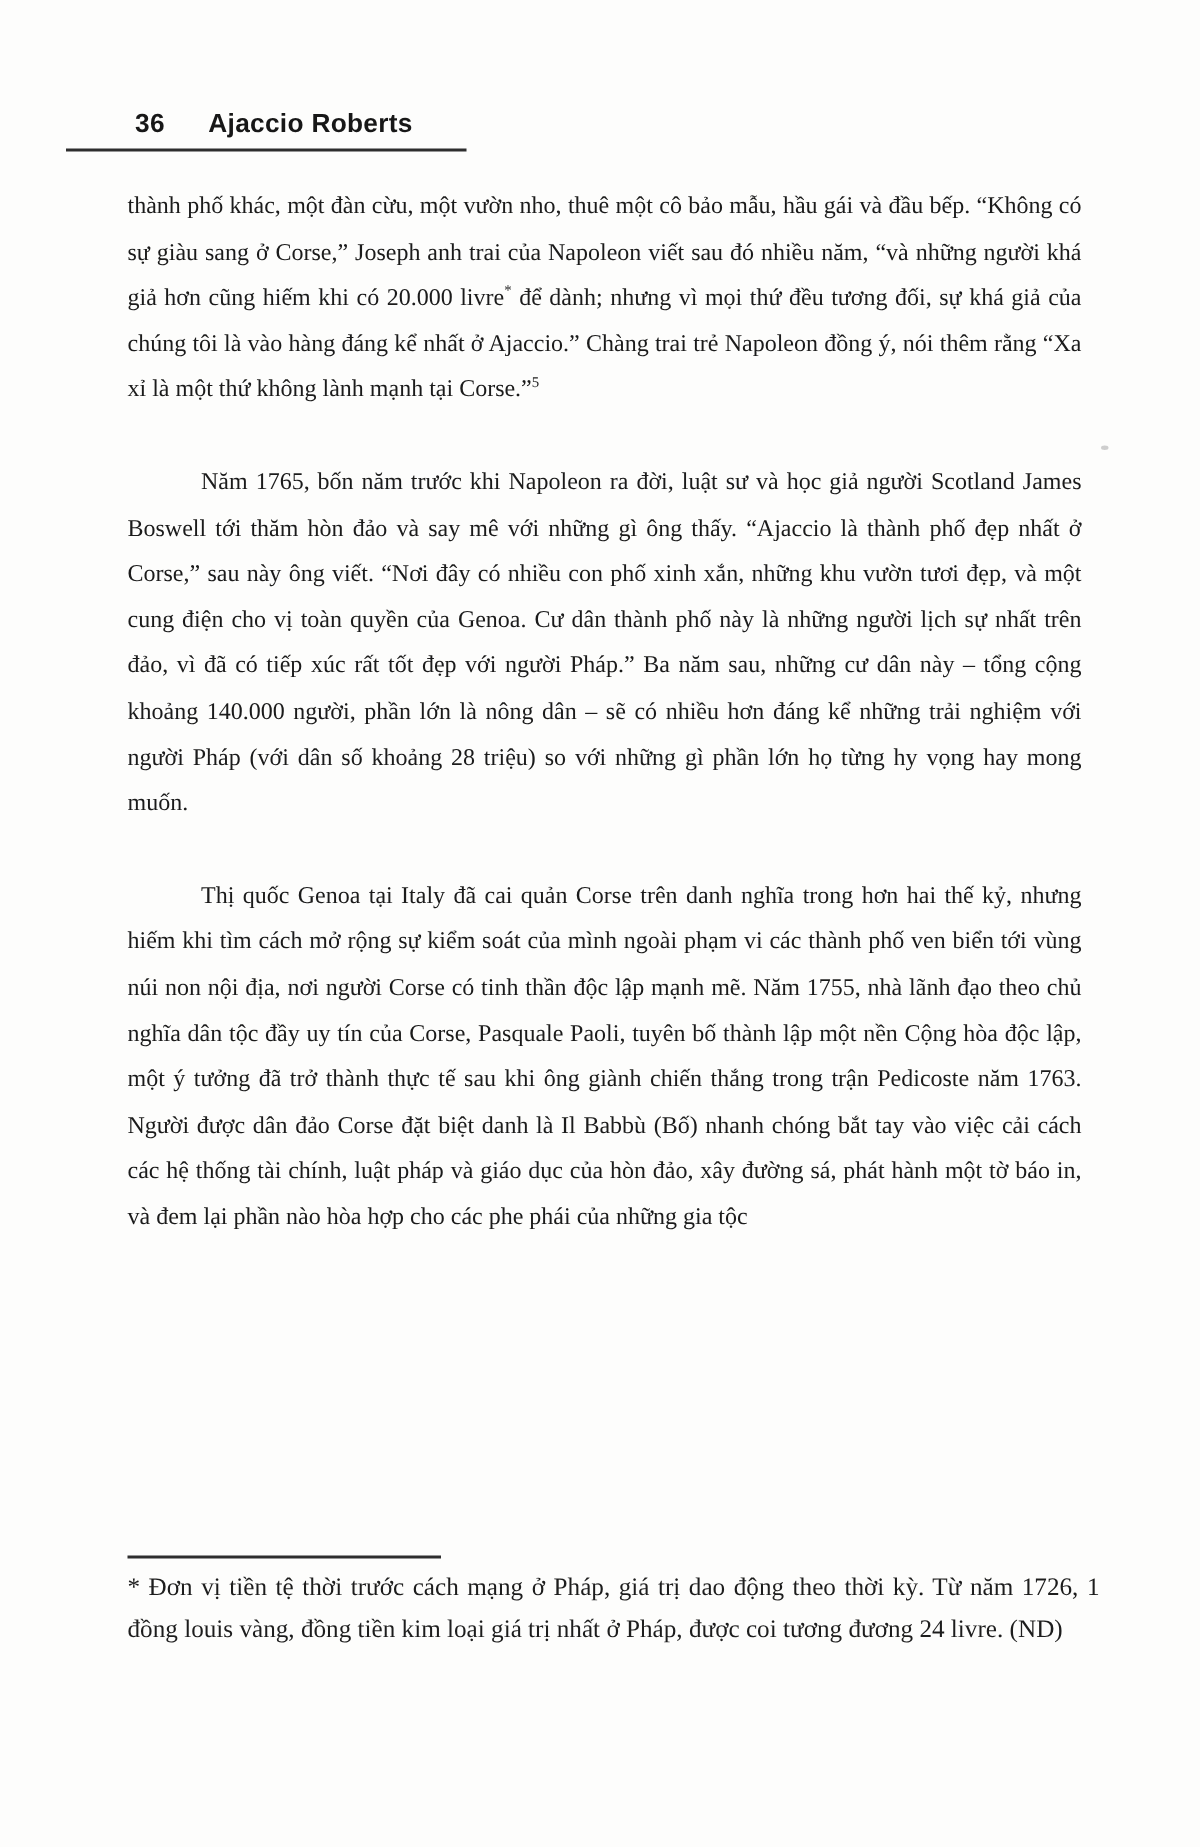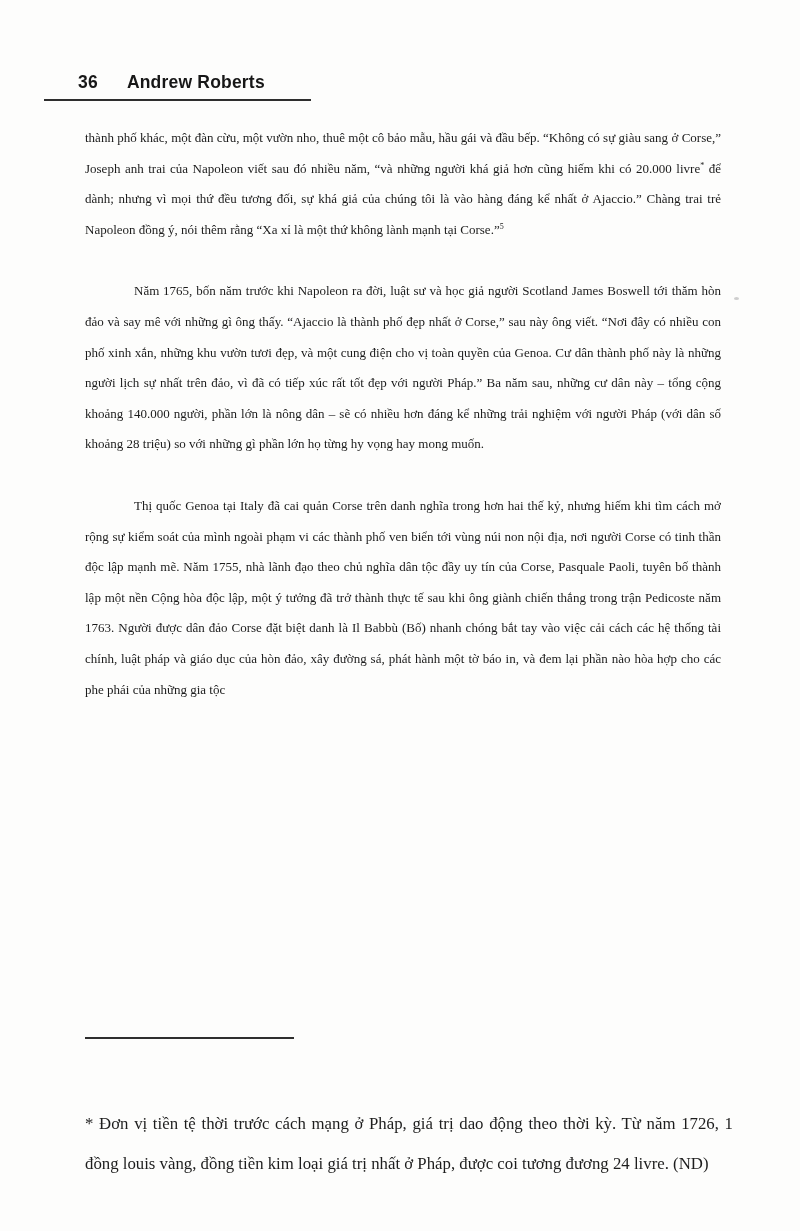--- a/index.html
+++ b/index.html
@@ -13,21 +13,21 @@
     background: #fdfdfc;
     color: #1b1b1b;
     font-family: "Liberation Serif", "DejaVu Serif", serif;
     overflow: hidden;
   }
 
   
   .page-header {
     position: absolute;
     top: 72px;
-    left: 78px;
+    left: 90px;
     display: flex;
     align-items: center;
     gap: 29px;
     font-family: "Liberation Sans", "DejaVu Sans", sans-serif;
     font-weight: 700;
     font-size: 17.5px;
     letter-spacing: 0.2px;
     color: #171717;
   }
   .header-rule {
@@ -38,21 +38,21 @@
     height: 2px;
     background: #2e2e2e;
   }
 
   
   .body-text {
     position: absolute;
     top: 123px;
     left: 85px;
     width: 636px;
-    font-size: 13px;
+    font-size: 16px;
     line-height: 30.6px;
     text-align: justify;
     text-justify: inter-word;
     color: #1b1b1b;
   }
   .body-text p {
     margin: 0;
     padding: 0;
   }
   .body-text p + p {
@@ -71,25 +71,25 @@
   .footnote-rule {
     position: absolute;
     top: 1037px;
     left: 85px;
     width: 209px;
     height: 2px;
     background: #2e2e2e;
   }
   .footnote {
     position: absolute;
-    top: 1104px;
+    top: 1044px;
     left: 85px;
     width: 648px;
     font-size: 16.8px;
-    line-height: 40px;
+    line-height: 28px;
     text-align: justify;
     text-justify: inter-word;
     color: #1d1d1d;
   }
 
   
   .scan-speck {
     position: absolute;
     top: 297px;
     left: 734px;
@@ -98,21 +98,21 @@
     border-radius: 50%;
     background: #b5b5b5;
     opacity: 0.65;
   }
 </style>
 </head>
 <body>
 
 <header class="page-header">
   <span>36</span>
-  <span>Andrew Roberts</span>
+  <span>Ajaccio Roberts</span>
 </header>
 
 <div class="header-rule"></div>
 
 <main class="body-text">
   <p><span>thành phố khác, một đàn cừu, một vườn nho, thuê một cô bảo mẫu, hầu gái và đầu bếp. “Không có sự giàu sang ở Corse,” Joseph anh trai của Napoleon viết sau đó nhiều năm, “và những người khá giả hơn cũng hiếm khi có 20.000 livre</span><sup>*</sup><span> để dành; nhưng vì mọi thứ đều tương đối, sự khá giả của chúng tôi là vào hàng đáng kể nhất ở Ajaccio.” Chàng trai trẻ Napoleon đồng ý, nói thêm rằng “Xa xỉ là một thứ không lành mạnh tại Corse.”</span><sup>5</sup></p>
   <p class="indent"><span>Năm 1765, bốn năm trước khi Napoleon ra đời, luật sư và học giả người Scotland James Boswell tới thăm hòn đảo và say mê với những gì ông thấy. “Ajaccio là thành phố đẹp nhất ở Corse,” sau này ông viết. “Nơi đây có nhiều con phố xinh xắn, những khu vườn tươi đẹp, và một cung điện cho vị toàn quyền của Genoa. Cư dân thành phố này là những người lịch sự nhất trên đảo, vì đã có tiếp xúc rất tốt đẹp với người Pháp.” Ba năm sau, những cư dân này – tổng cộng khoảng 140.000 người, phần lớn là nông dân – sẽ có nhiều hơn đáng kể những trải nghiệm với người Pháp (với dân số khoảng 28 triệu) so với những gì phần lớn họ từng hy vọng hay mong muốn.</span></p>
   <p class="indent"><span>Thị quốc Genoa tại Italy đã cai quản Corse trên danh nghĩa trong hơn hai thế kỷ, nhưng hiếm khi tìm cách mở rộng sự kiểm soát của mình ngoài phạm vi các thành phố ven biển tới vùng núi non nội địa, nơi người Corse có tinh thần độc lập mạnh mẽ. Năm 1755, nhà lãnh đạo theo chủ nghĩa dân tộc đầy uy tín của Corse, Pasquale Paoli, tuyên bố thành lập một nền Cộng hòa độc lập, một ý tưởng đã trở thành thực tế sau khi ông giành chiến thắng trong trận Pedicoste năm 1763. Người được dân đảo Corse đặt biệt danh là Il Babbù (Bố) nhanh chóng bắt tay vào việc cải cách các hệ thống tài chính, luật pháp và giáo dục của hòn đảo, xây đường sá, phát hành một tờ báo in, và đem lại phần nào hòa hợp cho các phe phái của những gia tộc</span></p>
 </main>
 

